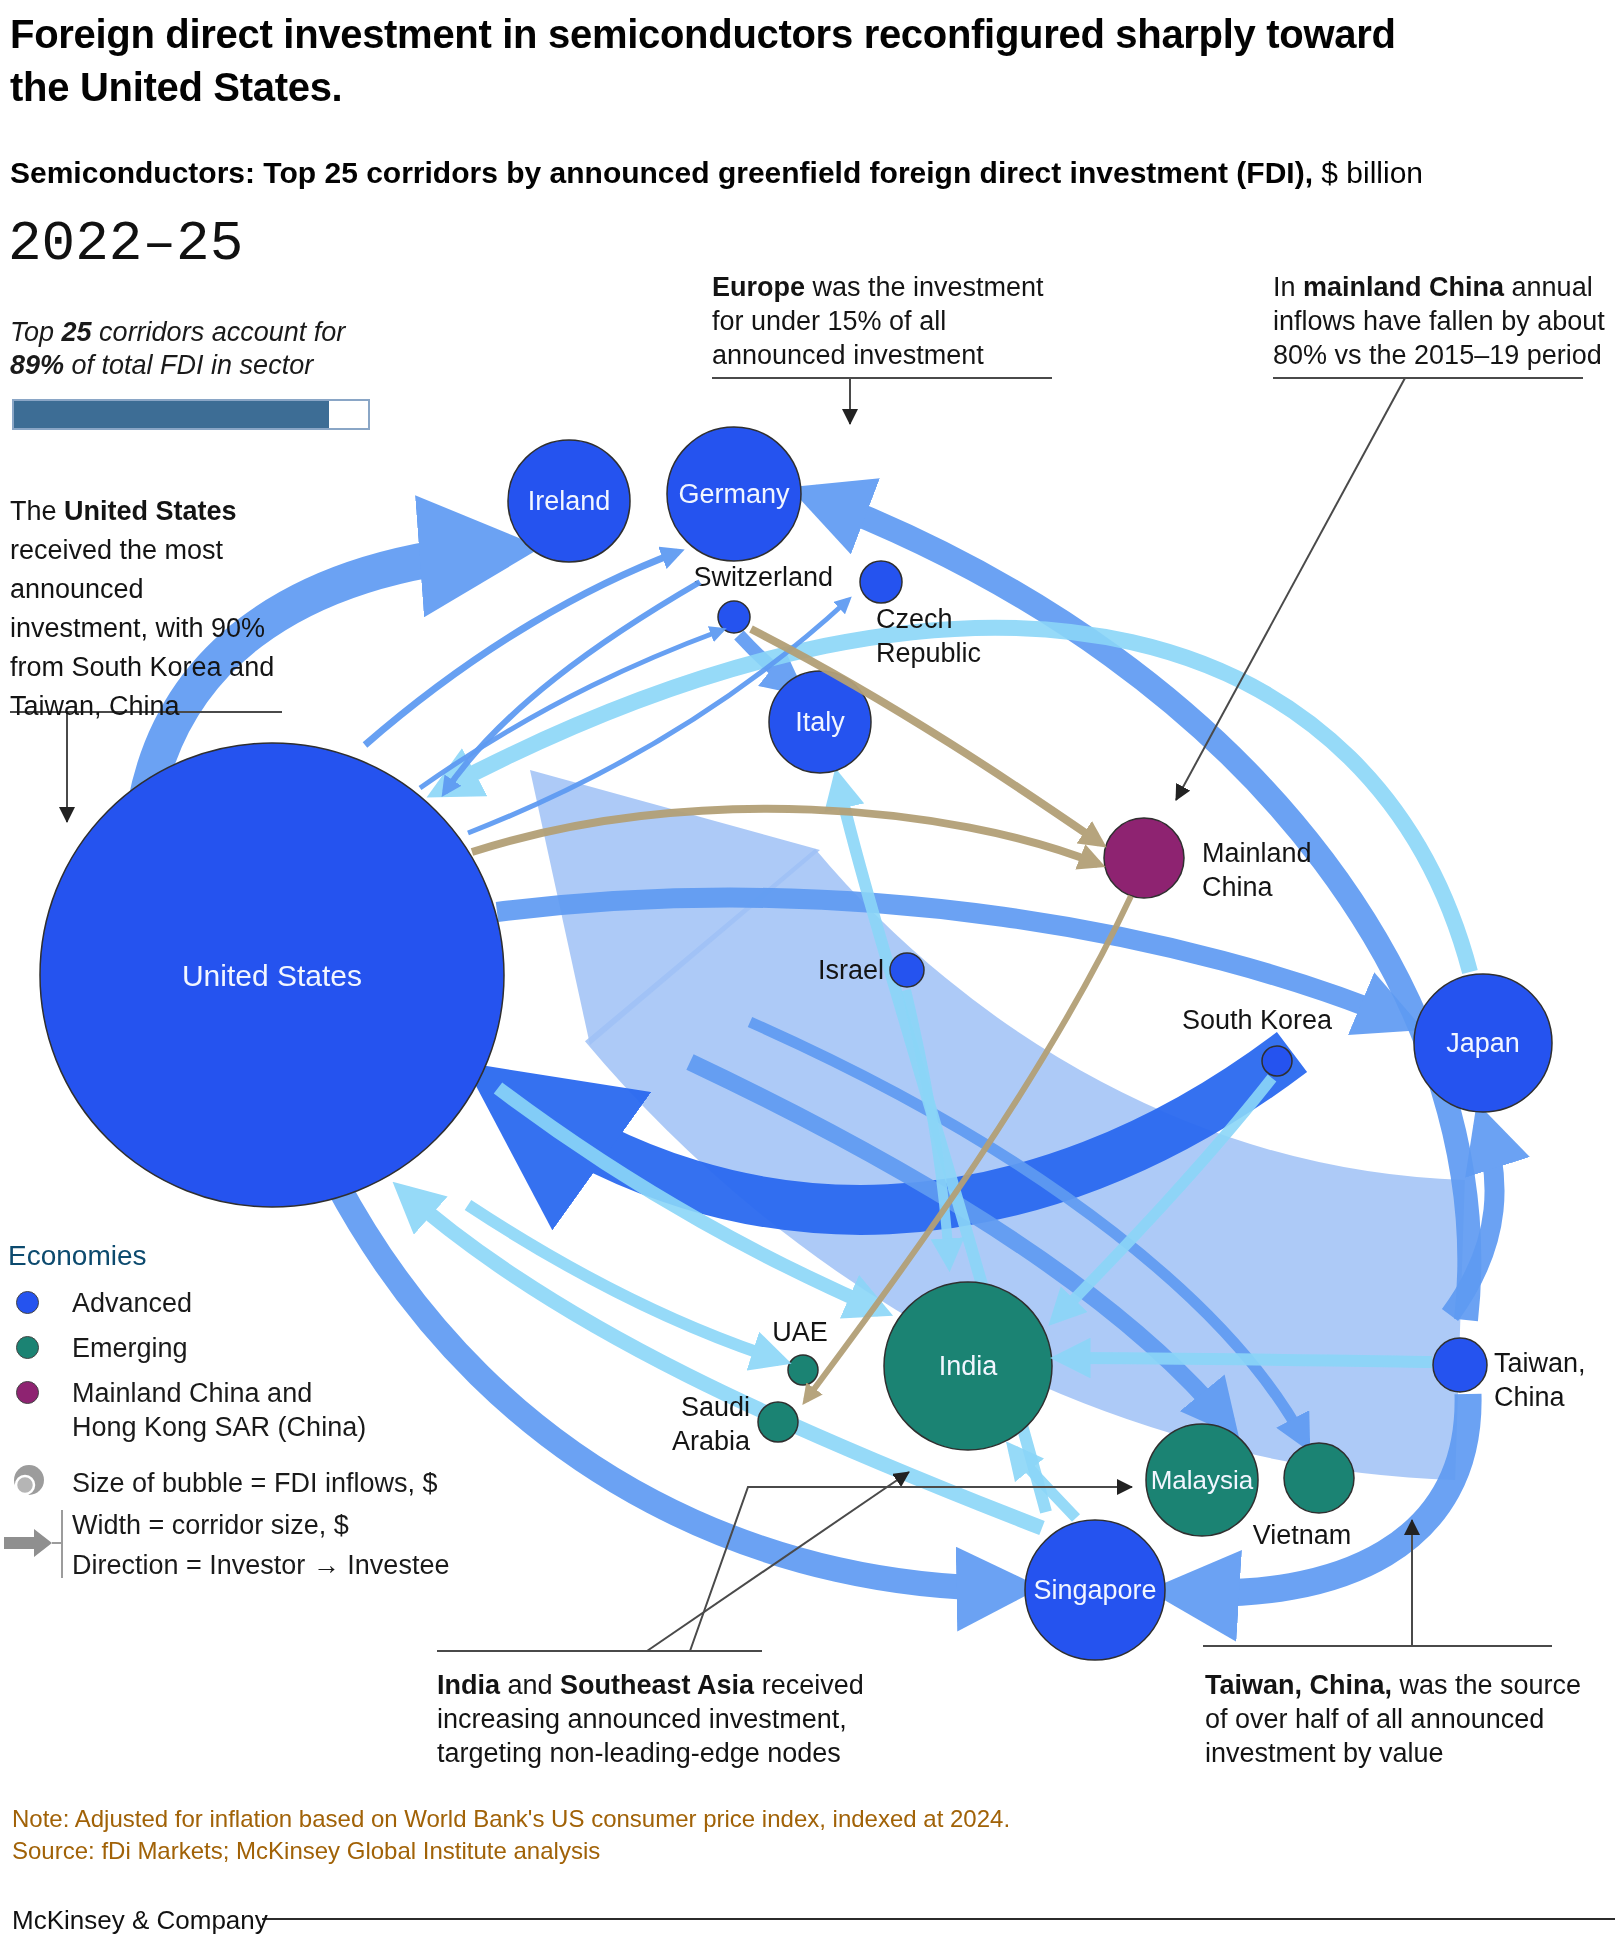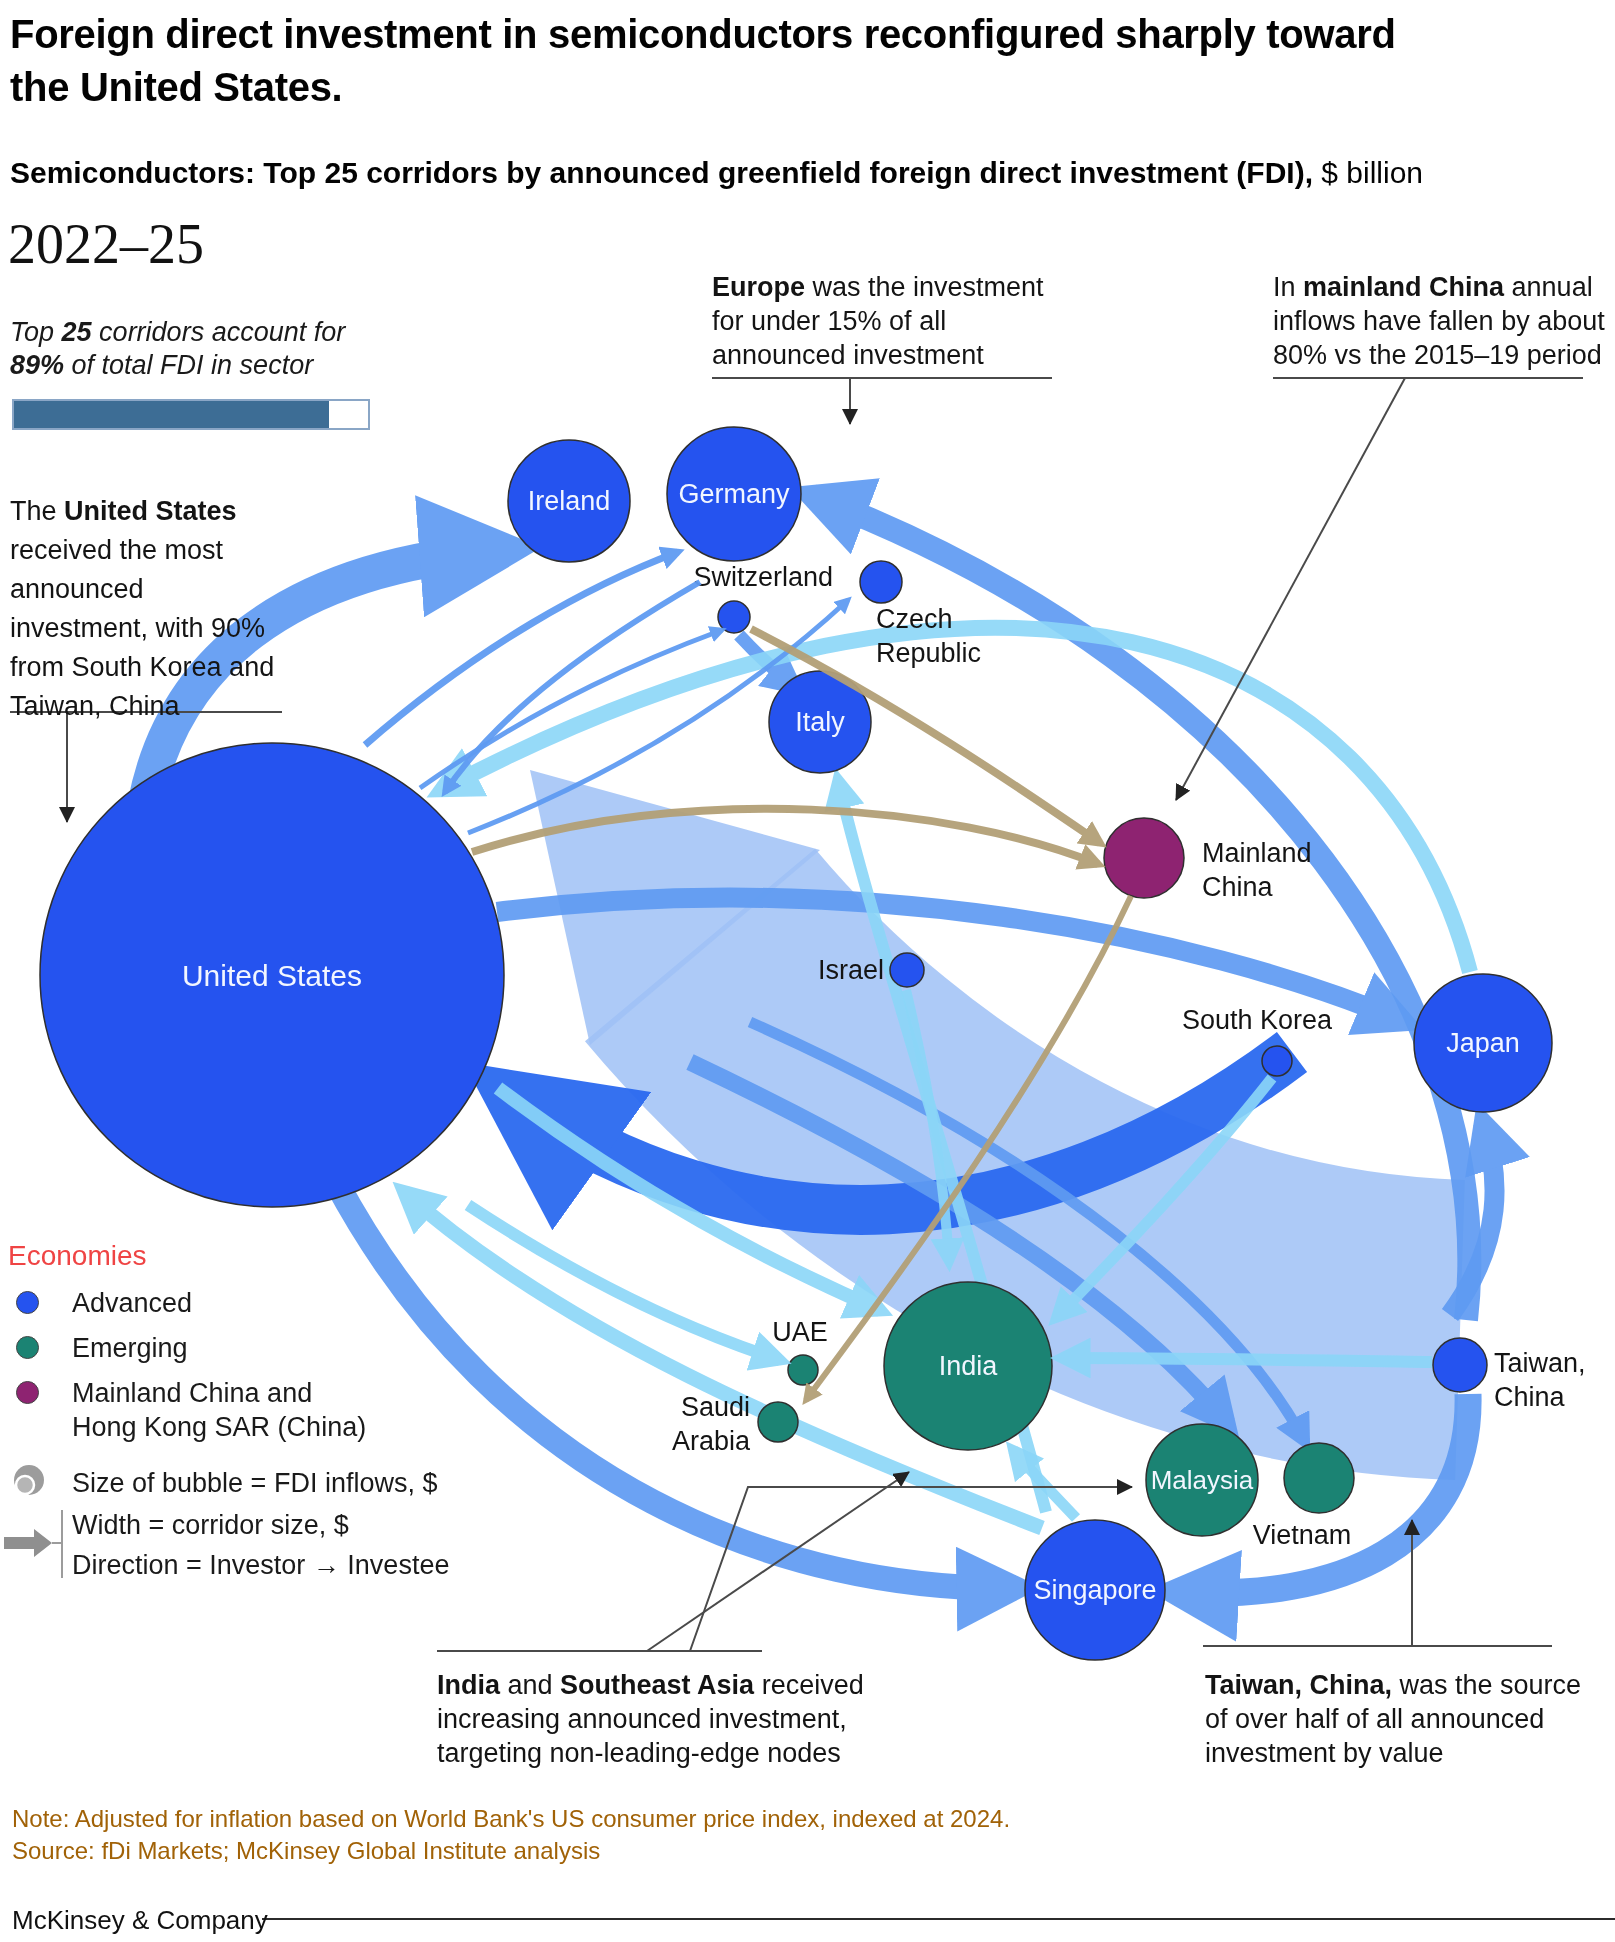--- a/index.html
+++ b/index.html
@@ -6,29 +6,29 @@
   body{font-family:"Liberation Sans",sans-serif;color:#111;}
   #canvas{position:relative;width:1615px;height:1942px;background:#fff;overflow:hidden;}
   .abs{position:absolute;}
   #chart-svg,#ann-svg{position:absolute;left:0;top:0;}
   #chart-svg{z-index:1;}
   #ann-svg{z-index:2;}
   .txt{z-index:3;}
   .title{font-size:40px;line-height:53px;font-weight:700;color:#030303;letter-spacing:-.3px;}
   .subtitle{font-size:30px;font-weight:700;color:#030303;}
   .subtitle .light{font-weight:400;}
-  .period{font-family:Liberation Serif, serif;font-size:56px;font-weight:500;color:#111;}
+  .period{font-family:Liberation Mono, monospace;font-size:56px;font-weight:500;color:#111;}
   .stat{font-size:27px;line-height:33px;font-style:italic;color:#1a1a1a;}
   .stat b{font-weight:700;}
   .ann{font-size:27px;line-height:34px;color:#141414;}
   .ann.us{line-height:39px;}
   .ann b{font-weight:700;}
   .bar-outer{width:358px;height:31px;border:2px solid #8aa6c6;background:#fff;box-sizing:border-box;}
   .bar-fill{height:100%;background:#3d6d95;}
-  .legend-h{font-size:28px;color:#ef4444;}
+  .legend-h{font-size:28px;color:#0c4a6e;}
   .leg-label{font-size:27px;color:#1a1a1a;line-height:34px;}
   .dot{position:absolute;width:23px;height:23px;border-radius:50%;border:1px solid #444;box-sizing:border-box;}
   .note{font-size:24px;line-height:32px;color:#a16207;}
   .footer{font-size:26px;font-weight:400;color:#111;}
 </style>
 </head>
 <body>
 
 <div id="canvas">
 

